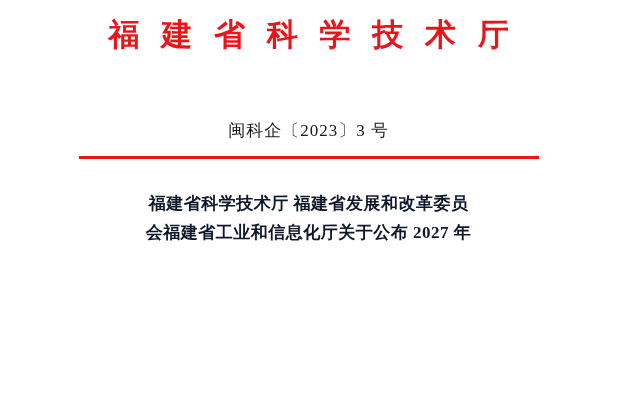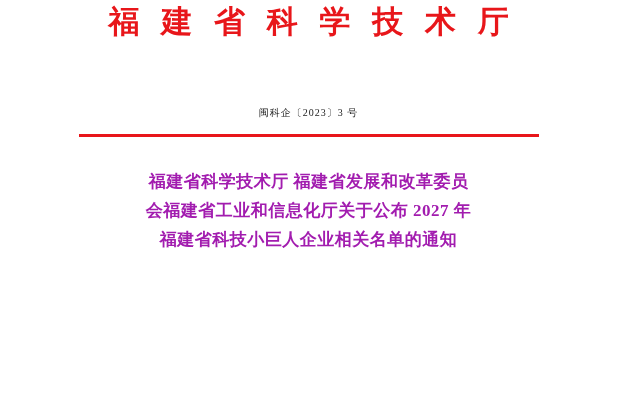--- a/index.html
+++ b/index.html
@@ -14,21 +14,21 @@
     overflow: hidden;
   }
   .page {
     position: relative;
     width: 617px;
     height: 409px;
     background: #ffffff;
     box-sizing: border-box;
   }
   .masthead {
-    padding-top: 5px;
+    padding-top: 18px;
     text-align: center;
   }
   .masthead-line {
     color: #e8161a;
     font-family: "Liberation Serif", serif;
     font-weight: bold;
     text-align: center;
     white-space: nowrap;
     line-height: 1.12;
   }
@@ -44,39 +44,39 @@
   }
   .masthead-line.l3 {
     font-size: 31px;
     letter-spacing: 3px;
     padding-left: 3px;
   }
   .doc-number {
     margin-top: 66px;
     text-align: center;
     font-family: "Liberation Serif", serif;
-    font-size: 10px;
+    font-size: 17px;
     color: #1a1a1a;
     letter-spacing: 1px;
   }
   .red-rule {
     margin: 14px auto 0 auto;
     width: 460px;
     height: 3px;
     background: #e8161a;
   }
   .title-block {
     margin-top: 30px;
     text-align: center;
   }
   .title-line {
     font-family: "Liberation Serif", serif;
     font-weight: bold;
     font-size: 17px;
-    color: #a21caf;
+    color: #0f172a;
     line-height: 1.72;
     white-space: nowrap;
     letter-spacing: 0.5px;
   }
 </style>
 </head>
 <body>
 
 <div class="page">
 
@@ -84,16 +84,15 @@
     <div class="masthead-line l1">福 建 省 科 学 技 术 厅</div>
   </div>
 
   <div class="doc-number">闽科企〔2023〕3 号</div>
 
   <div class="red-rule"></div>
 
   <div class="title-block">
     <div class="title-line">福建省科学技术厅  福建省发展和改革委员</div>
     <div class="title-line">会福建省工业和信息化厅关于公布 2027 年</div>
-    <div class="title-line">福建省科技小巨人企业相关名单的通知</div>
   </div>
 
 </div>
 
 </body></html>

